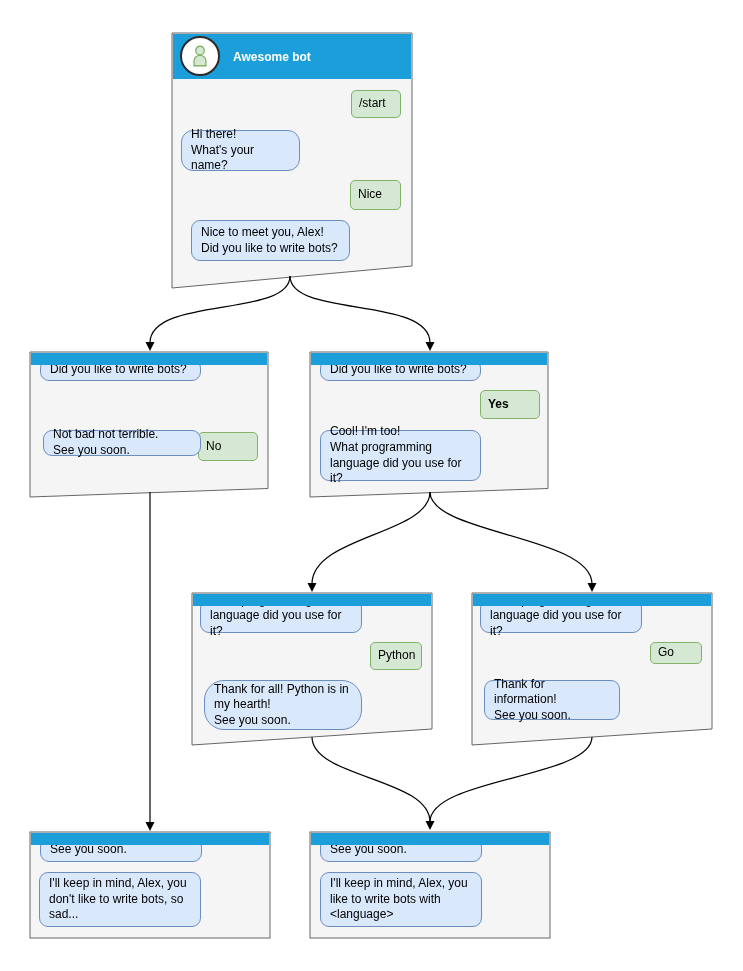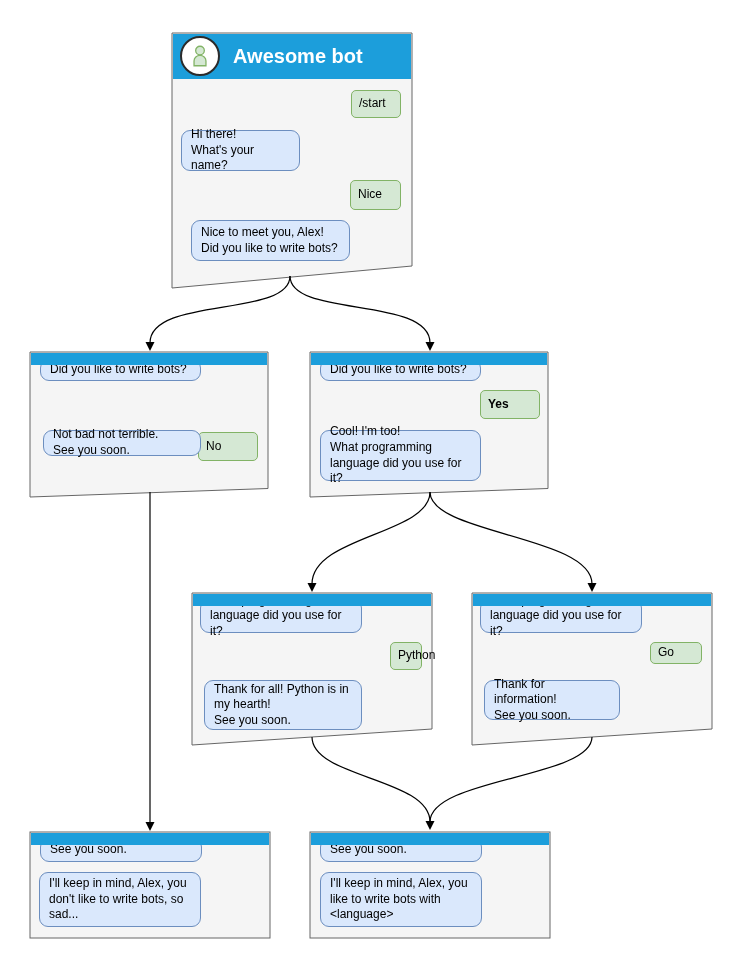--- a/index.html
+++ b/index.html
@@ -17,21 +17,21 @@
     background:var(--header-blue);display:flex;align-items:center;z-index:2;
   }
   .avatar{
     position:absolute;left:7px;top:2px;width:40px;height:40px;border-radius:50%;
     background:#ffffff;border:2px solid #2b2b2b;box-sizing:border-box;
     display:flex;align-items:center;justify-content:center;
   }
   .person{fill:var(--user-bubble-fill);stroke:var(--user-bubble-border);stroke-width:1.2;}
   .chat-title{
     position:absolute;left:60px;top:0;height:45px;display:flex;align-items:center;
-    color:var(--title-text);font-size:20px;font-weight:bold;
+    color:var(--title-text);font-size:12px;font-weight:bold;
   }
   .strip{
     position:absolute;left:1px;right:1px;top:1px;height:12px;
     background:var(--header-blue);z-index:2;
   }
   .bubble{
     position:absolute;box-sizing:border-box;border-radius:9px;
     font-size:12px;line-height:1.3;white-space:pre-line;
     display:flex;align-items:center;z-index:1;
   }
@@ -80,21 +80,21 @@
     <div class="chat-header">
       <span class="avatar">
         <svg width="26" height="26" viewBox="0 0 24 24">
           <circle class="person" cx="12" cy="7" r="4"></circle>
           <path class="person" d="M6.5 21 v-4.5 a5.5 5 0 0 1 11 0 V21 z"></path>
         </svg>
       </span>
       <span class="chat-title">Awesome bot</span>
     </div>
     <div class="bubble user" style="right:11px;top:57px;width:50px;height:28px;">/start</div>
-    <div class="bubble bot" style="left:9px;top:97px;width:119px;height:41px;">Hi there!
+    <div class="bubble bot" style="left:9px;top:97px;width:119px;height:41px;border-radius:12px;">Hi there!
 What's your name?</div>
     <div class="bubble user" style="right:11px;top:147px;width:51px;height:30px;">Nice</div>
     <div class="bubble bot" style="left:19px;top:187px;width:159px;height:41px;">Nice to meet you, Alex!
 Did you like to write bots?</div>
   </div>
 
   <div class="win" style="left:30px;top:352px;width:238px;height:140px;">
     <div class="strip"></div>
     <div class="bubble bot" style="left:10px;top:7px;width:161px;height:22px;">Did you like to write bots?</div>
     <div class="bubble user" style="right:10px;top:38px;width:60px;height:29px;margin-top:42px;">No</div>
@@ -108,22 +108,22 @@
     <div class="bubble user" style="right:8px;top:38px;width:60px;height:29px;font-weight:bold;">Yes</div>
     <div class="bubble bot" style="left:10px;top:78px;width:161px;height:51px;">Cool! I'm too!
 What programming
 language did you use for it?</div>
   </div>
 
   <div class="win" style="left:192px;top:593px;width:240px;height:140px;">
     <div class="strip"></div>
     <div class="bubble bot" style="left:8px;top:6px;width:162px;height:34px;">What programming
 language did you use for it?</div>
-    <div class="bubble user" style="right:10px;top:49px;width:32px;height:28px;">Python</div>
-    <div class="bubble bot" style="left:12px;top:87px;width:158px;height:50px;">Thank for all! Python is in
+    <div class="bubble user" style="right:10px;top:49px;width:52px;height:28px;">Python</div>
+    <div class="bubble bot" style="left:12px;top:87px;width:158px;height:50px;border-radius:20px;">Thank for all! Python is in
 my hearth!
 See you soon.</div>
   </div>
 
   <div class="win" style="left:472px;top:593px;width:240px;height:140px;">
     <div class="strip"></div>
     <div class="bubble bot" style="left:8px;top:6px;width:162px;height:34px;">What programming
 language did you use for it?</div>
     <div class="bubble user" style="right:10px;top:49px;width:52px;height:22px;">Go</div>
     <div class="bubble bot" style="left:12px;top:87px;width:136px;height:40px;">Thank for information!

